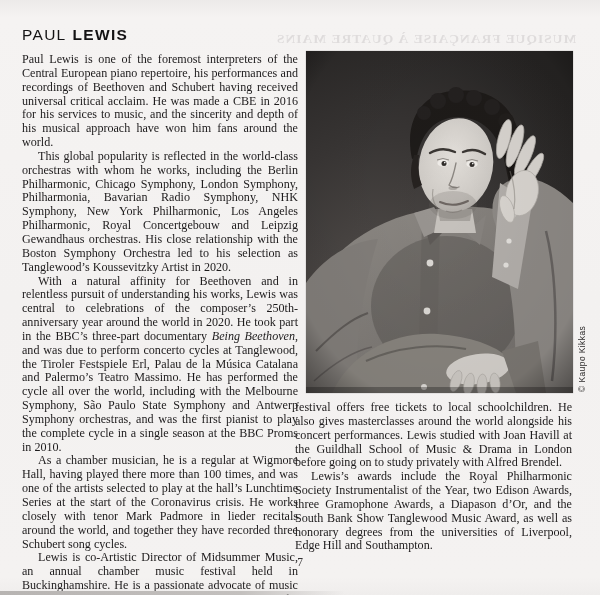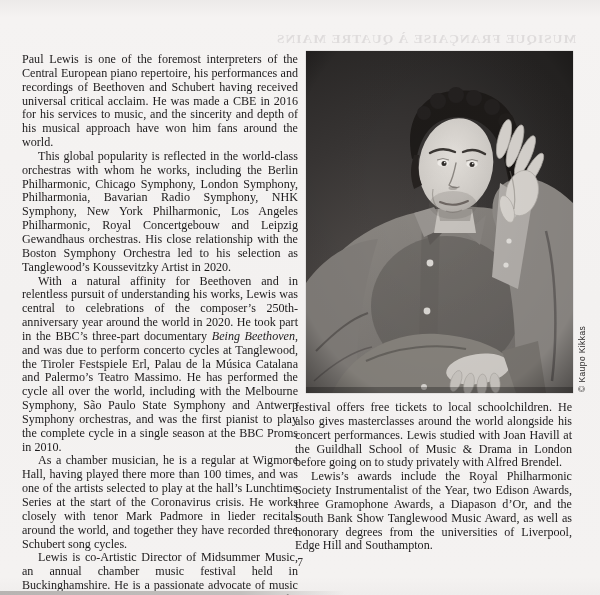--- a/index.html
+++ b/index.html
@@ -59,20 +59,23 @@
   .scan-strip{
     position:absolute;left:0;bottom:0;width:345px;height:4px;
     background:linear-gradient(90deg,#b7b4b2 0%,#c3c0be 70%,rgba(195,192,190,0) 100%);
   }
 </style>
 </head>
 <body>
 
 <div class="page">
 
+  <div class="artist-heading">
+    <span class="first">PAUL</span><span class="last">LEWIS</span>
+  </div>
 
   <div class="showthrough">MUSIQUE FRANÇAISE À QUATRE MAINS</div>
 
   <div class="col left-col">
     <p>Paul Lewis is one of the foremost interpreters of the Central European piano repertoire, his performances and recordings of Beethoven and Schubert having received universal critical acclaim. He was made a CBE in 2016 for his services to music, and the sincerity and depth of his musical approach have won him fans around the world.</p>
     <p class="indent">This global popularity is reflected in the world-class orchestras with whom he works, including the Berlin Philharmonic, Chicago Symphony, London Symphony, Philharmonia, Bavarian Radio Symphony, NHK Symphony, New York Philharmonic, Los Angeles Philharmonic, Royal Concertgebouw and Leipzig Gewandhaus orchestras. His close relationship with the Boston Symphony Orchestra led to his selection as Tanglewood’s Koussevitzky Artist in 2020.</p>
     <p class="indent"><span>With a natural affinity for Beethoven and in relentless pursuit of understanding his works, Lewis was central to celebrations of the composer’s 250th-anniversary year around the world in 2020. He took part in the BBC’s three-part documentary </span><span class="ital">Being Beethoven</span><span>, and was due to perform concerto cycles at Tanglewood, the Tiroler Festspiele Erl, Palau de la Música Catalana and Palermo’s Teatro Massimo. He has performed the cycle all over the world, including with the Melbourne Symphony, São Paulo State Symphony and Antwerp Symphony orchestras, and was the first pianist to play the complete cycle in a single season at the BBC Proms in 2010.</span></p>
     <p class="indent">As a chamber musician, he is a regular at Wigmore Hall, having played there more than 100 times, and was one of the artists selected to play at the hall’s Lunchtime Series at the start of the Coronavirus crisis. He works closely with tenor Mark Padmore in lieder recitals around the world, and together they have recorded three Schubert song cycles.</p>
     <p class="indent runon">Lewis is co-Artistic Director of Midsummer Music, an annual chamber music festival held in Buckinghamshire. He is a passionate advocate of music education, and the</p>
   </div>

